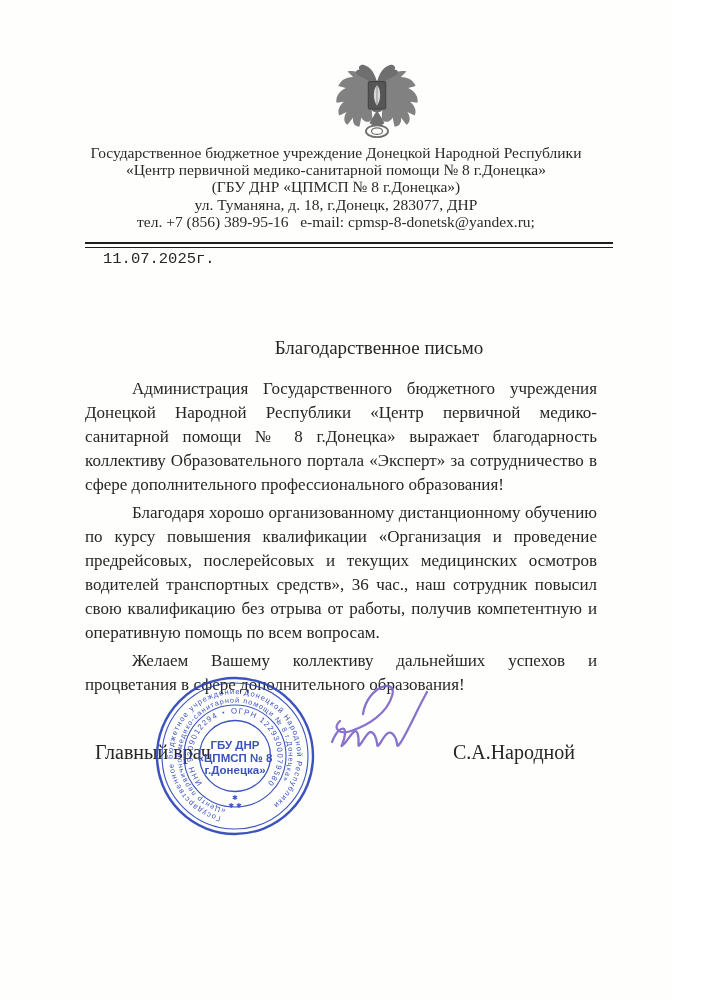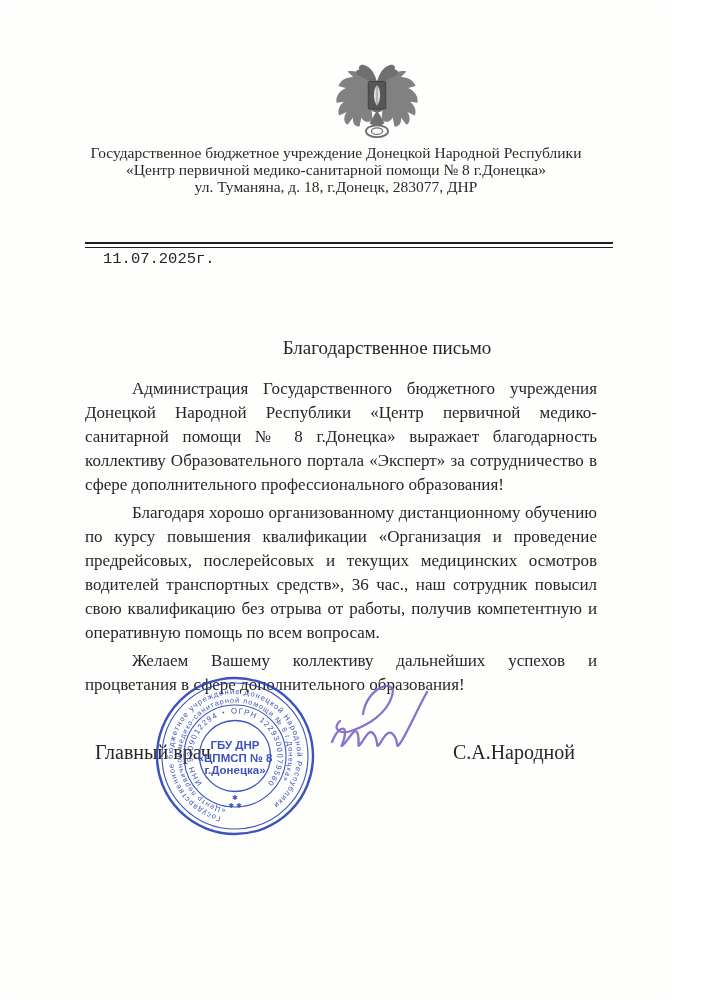--- a/index.html
+++ b/index.html
@@ -16,21 +16,21 @@
     position:absolute;left:85px;top:242px;width:528px;height:3px;
     border-top:2.5px solid #1f1f1f;border-bottom:1.8px solid #1f1f1f;
   }
   .date{position:absolute;left:103px;top:250px;font-size:15.5px;font-family:Liberation Mono, monospace;}
   .body-block{
     position:absolute;left:85px;top:336px;width:528px;
     font-size:17px;line-height:24px;text-align:justify;
   }
   .title{
     font-size:19px;font-weight:normal;text-align:center;
-    margin:0 0 17px 0;position:relative;left:38px;line-height:24px;
+    margin:0 0 17px 0;position:relative;left:30px;line-height:24px;
   }
   .body-block p{margin:0 16px 4px 0;text-indent:47px;}
   .sig-row{
     position:absolute;left:85px;top:731px;width:528px;box-sizing:border-box;
     display:flex;justify-content:space-between;padding:0 38px 0 10px;
     font-size:20px;z-index:1;margin-top:10px;
   }
   .stamp{position:absolute;left:150px;top:671px;z-index:2;opacity:0.93;}
   .stamp text{font-family:"Liberation Sans", sans-serif;}
   .handwriting{position:absolute;left:288px;top:672px;z-index:3;opacity:0.9;}
@@ -54,21 +54,23 @@
     <line x1="50" y1="33" x2="50" y2="55" stroke="#8a8a8a" stroke-width="1"></line>
     <g fill="none" stroke="#6f6f6f">
       <ellipse cx="50" cy="83" rx="12" ry="6.5" stroke-width="2"></ellipse>
       <ellipse cx="50" cy="83" rx="6" ry="3.5" stroke-width="1.4"></ellipse>
     </g>
   </svg>
 
   <div class="org-header">
     <div>Государственное бюджетное учреждение Донецкой Народной Республики</div>
     <div>«Центр первичной медико-санитарной помощи № 8 г.Донецка»</div>
+    <div>(ГБУ ДНР «ЦПМСП № 8 г.Донецка»)</div>
     <div>ул. Туманяна, д. 18, г.Донецк, 283077, ДНР</div>
+    <div>тел. +7 (856) 389-95-16&nbsp;&nbsp; e-mail: cpmsp-8-donetsk@yandex.ru;</div>
   </div>
 
   <div class="divider"></div>
 
   <div class="date">11.07.2025г.</div>
 
   <div class="body-block">
     <h1 class="title">Благодарственное письмо</h1>
     <p>Администрация Государственного бюджетного учреждения Донецкой Народной Республики «Центр первичной медико-санитарной помощи № 8 г.Донецка» выражает благодарность коллективу Образовательного портала «Эксперт» за сотрудничество в сфере дополнительного профессионального образования!</p>
     <p>Благодаря хорошо организованному дистанционному обучению по курсу повышения квалификации «Организация и проведение предрейсовых, послерейсовых и текущих медицинских осмотров водителей транспортных средств», 36 час., наш сотрудник повысил свою квалификацию без отрыва от работы, получив компетентную и оперативную помощь по всем вопросам.</p>

